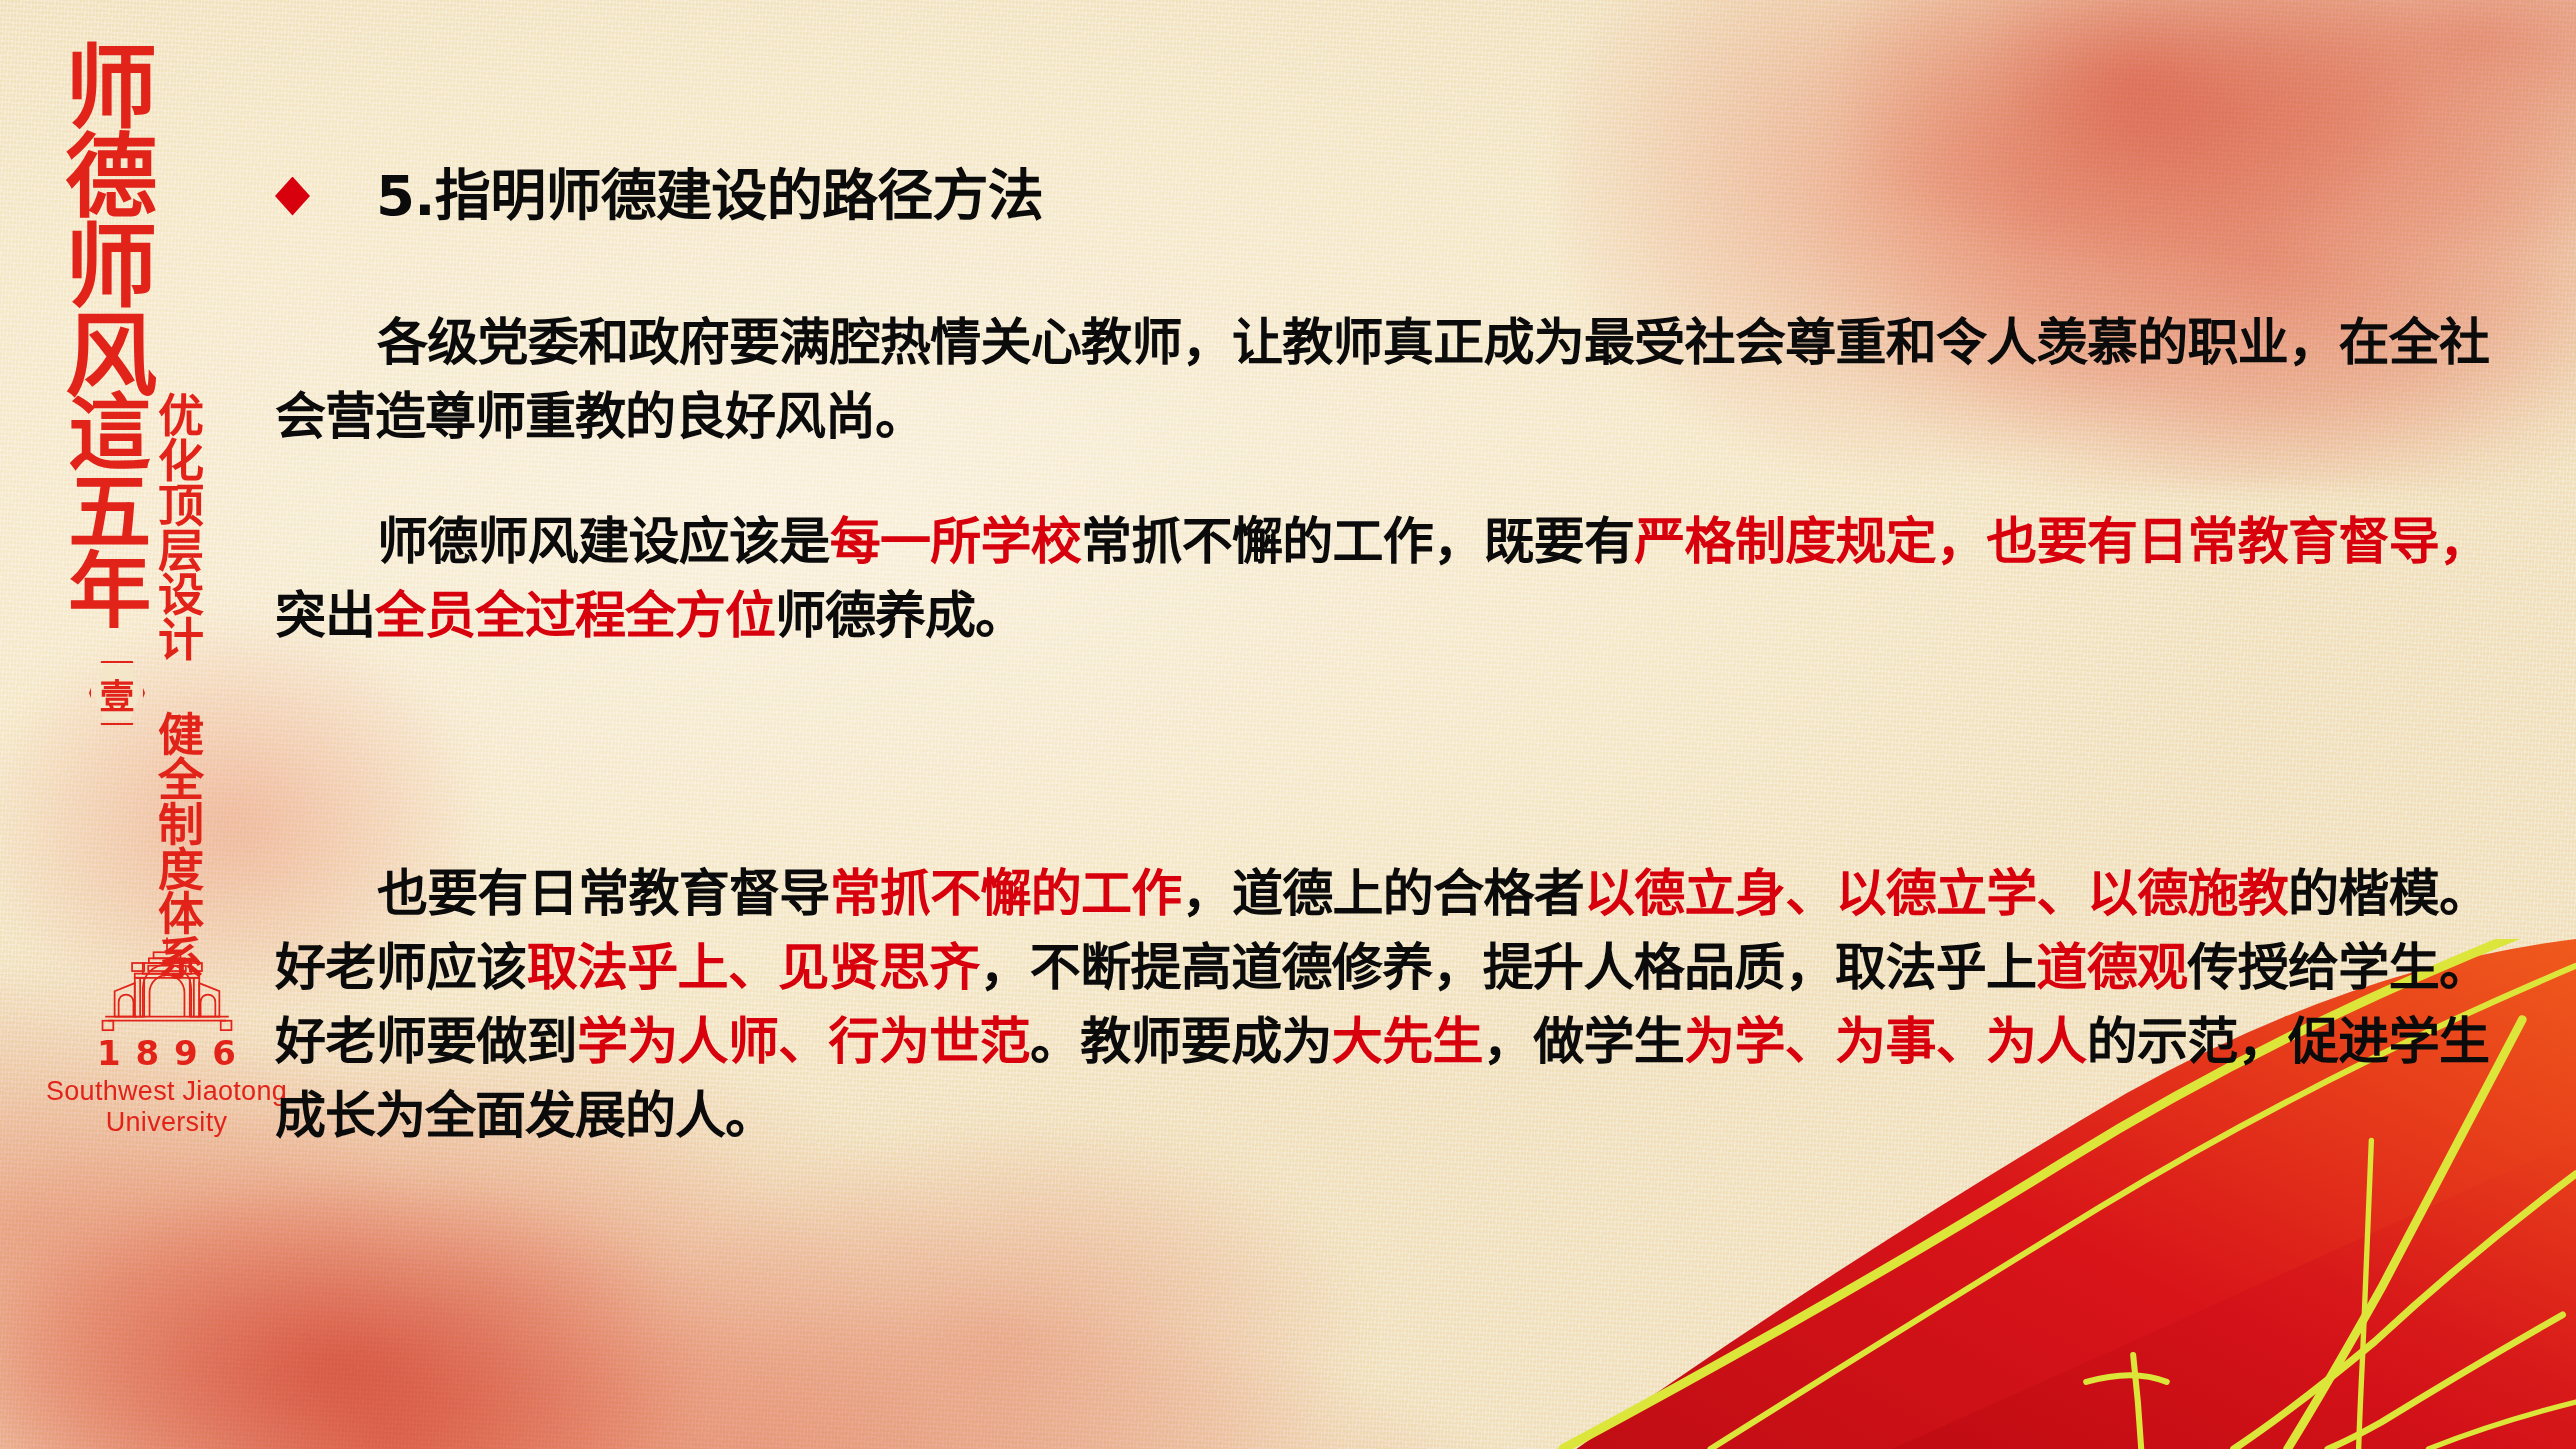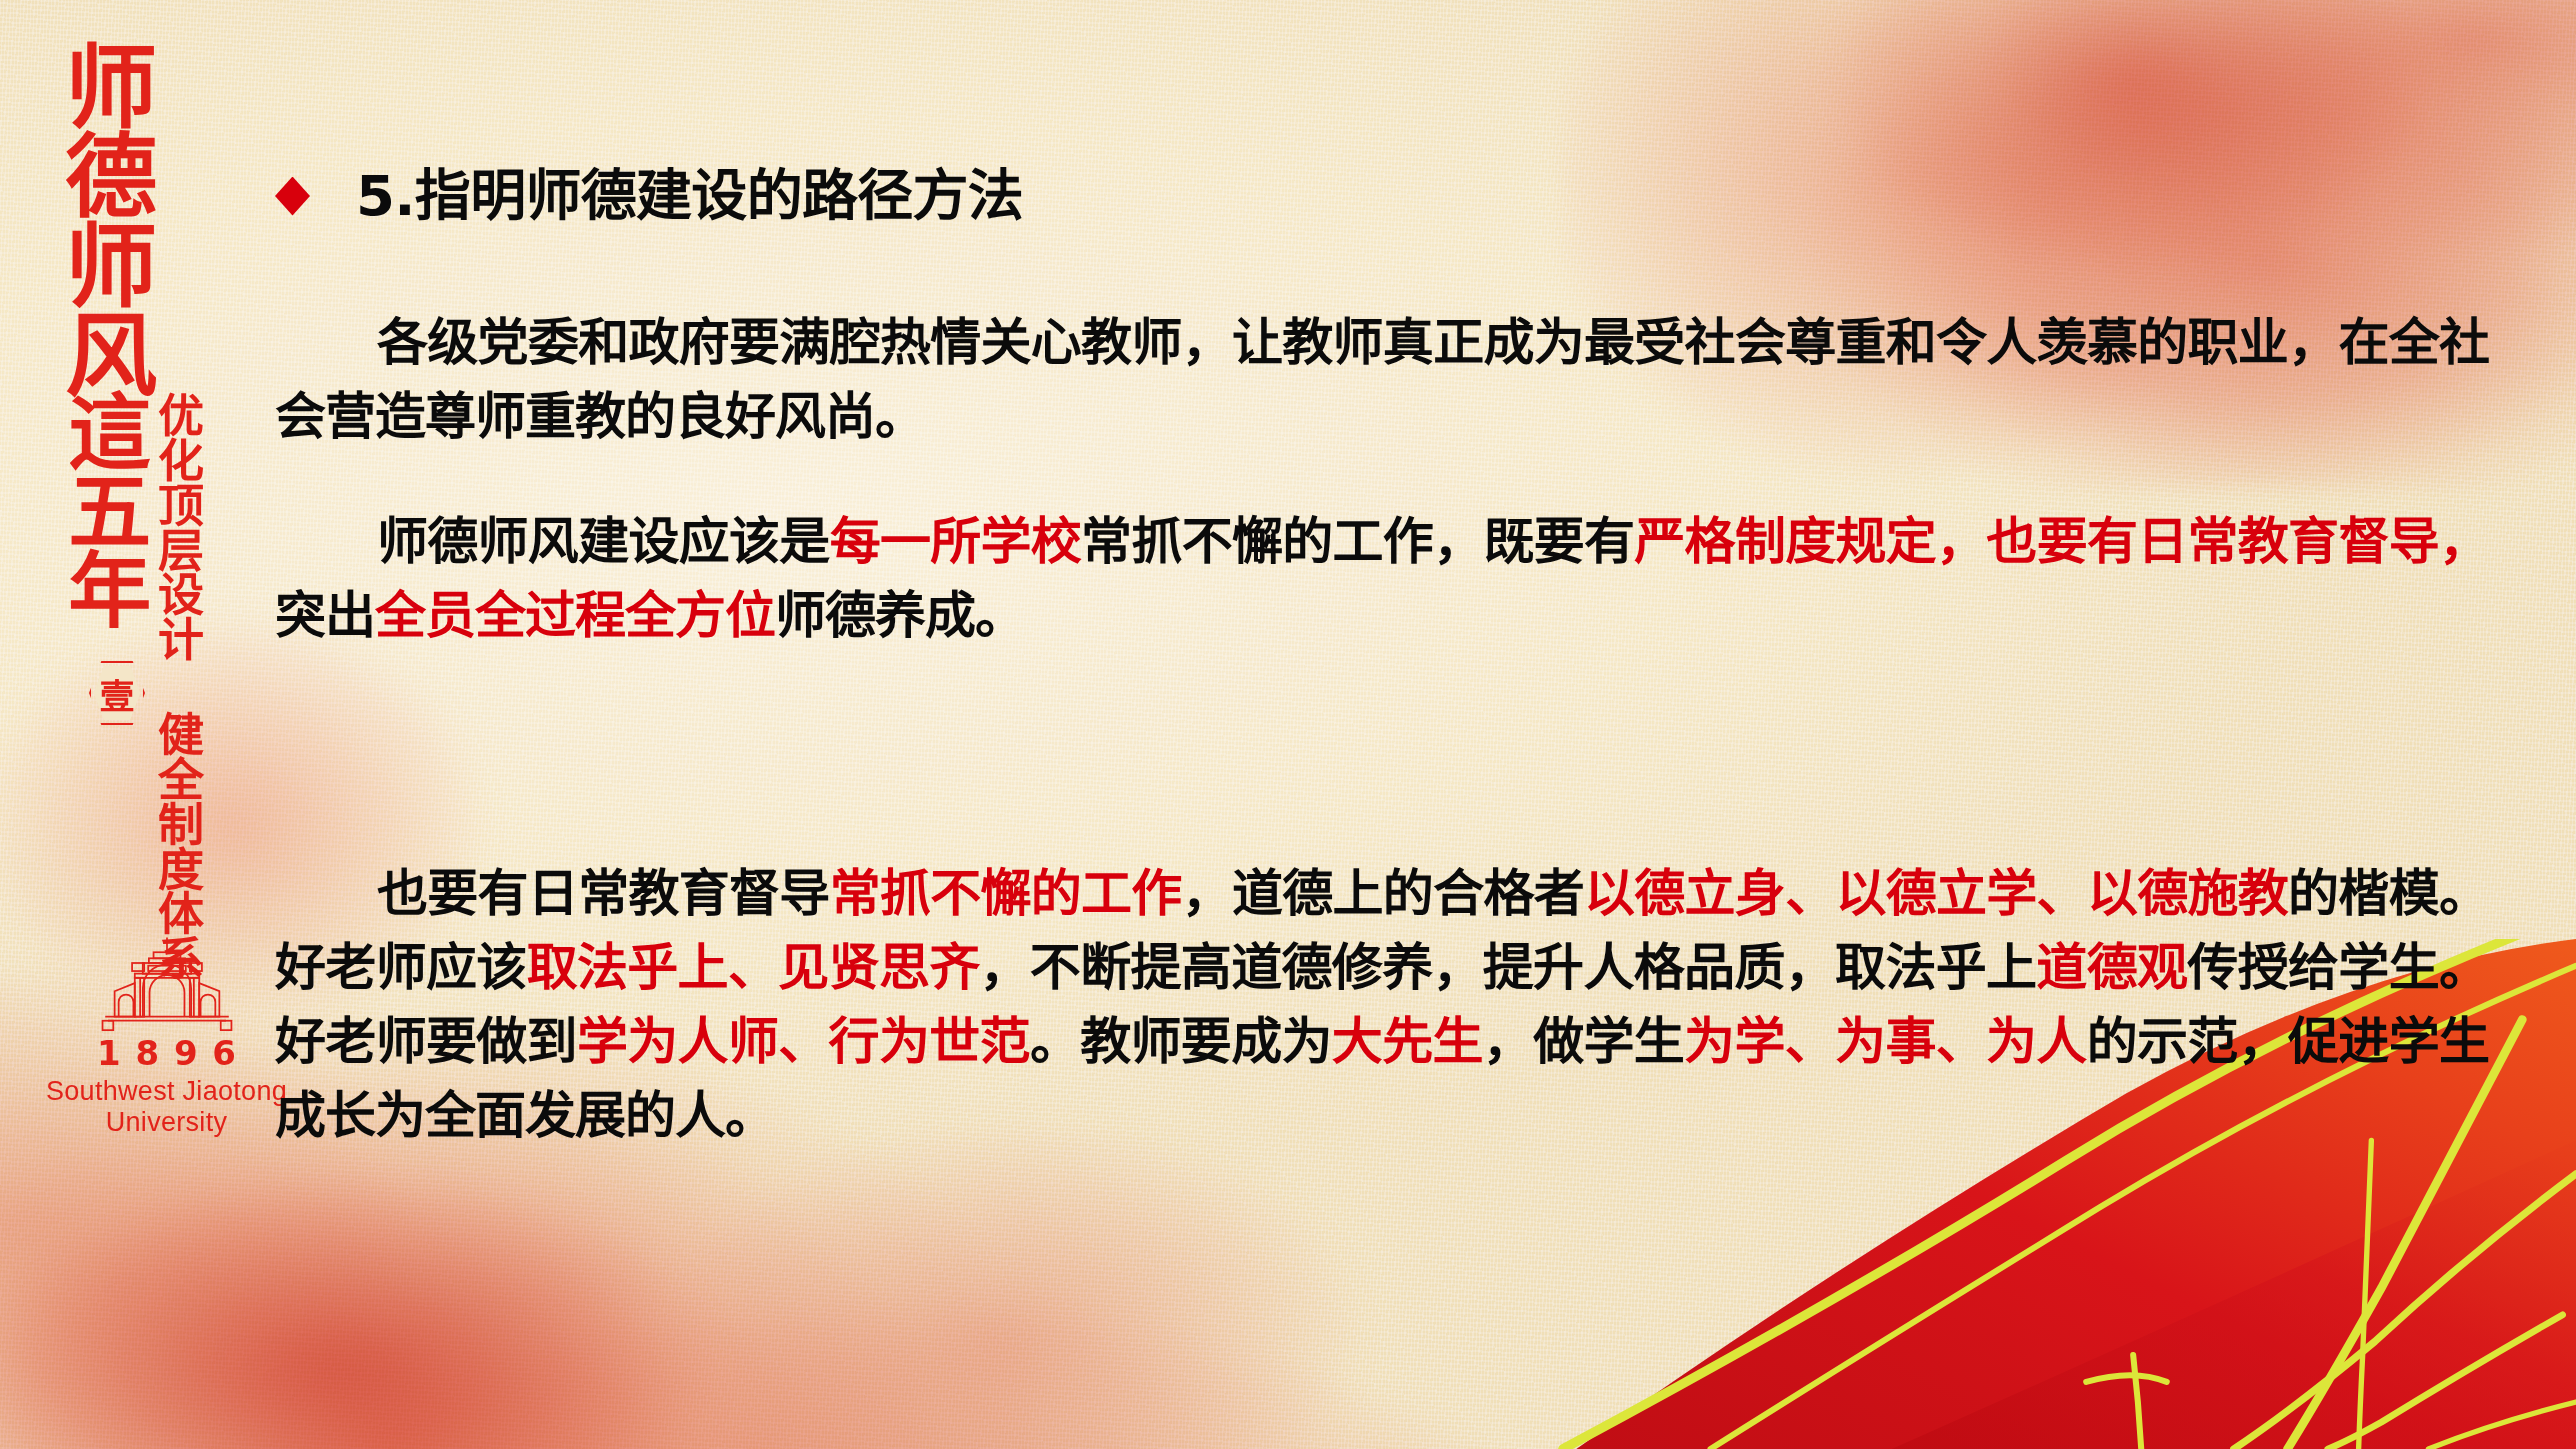--- a/index.html
+++ b/index.html
@@ -137,21 +137,21 @@
     text-align:center;color:#e2231a;
     font-size:27px;letter-spacing:0.3px;
     font-family:"Liberation Sans","DejaVu Sans",sans-serif;
     margin-top:2.7px;
   }
 
   
   .content{
     position:absolute;left:275px;top:168px;width:2214px;
   }
-  .head-row{display:flex;align-items:center;gap:46px;}
+  .head-row{display:flex;align-items:center;gap:66px;}
   .bullet-diamond{
     width:35px;height:39px;background:#d8000c;
     clip-path:polygon(50% 0%,100% 50%,50% 100%,0% 50%);
     flex:0 0 auto;
   }
   .head-text{
     font-family:"DejaVu Sans","Liberation Sans",sans-serif;
     font-weight:bold;font-size:56px;line-height:1.0;color:#0b0b0b;
     letter-spacing:-0.7px;
     white-space:nowrap;

